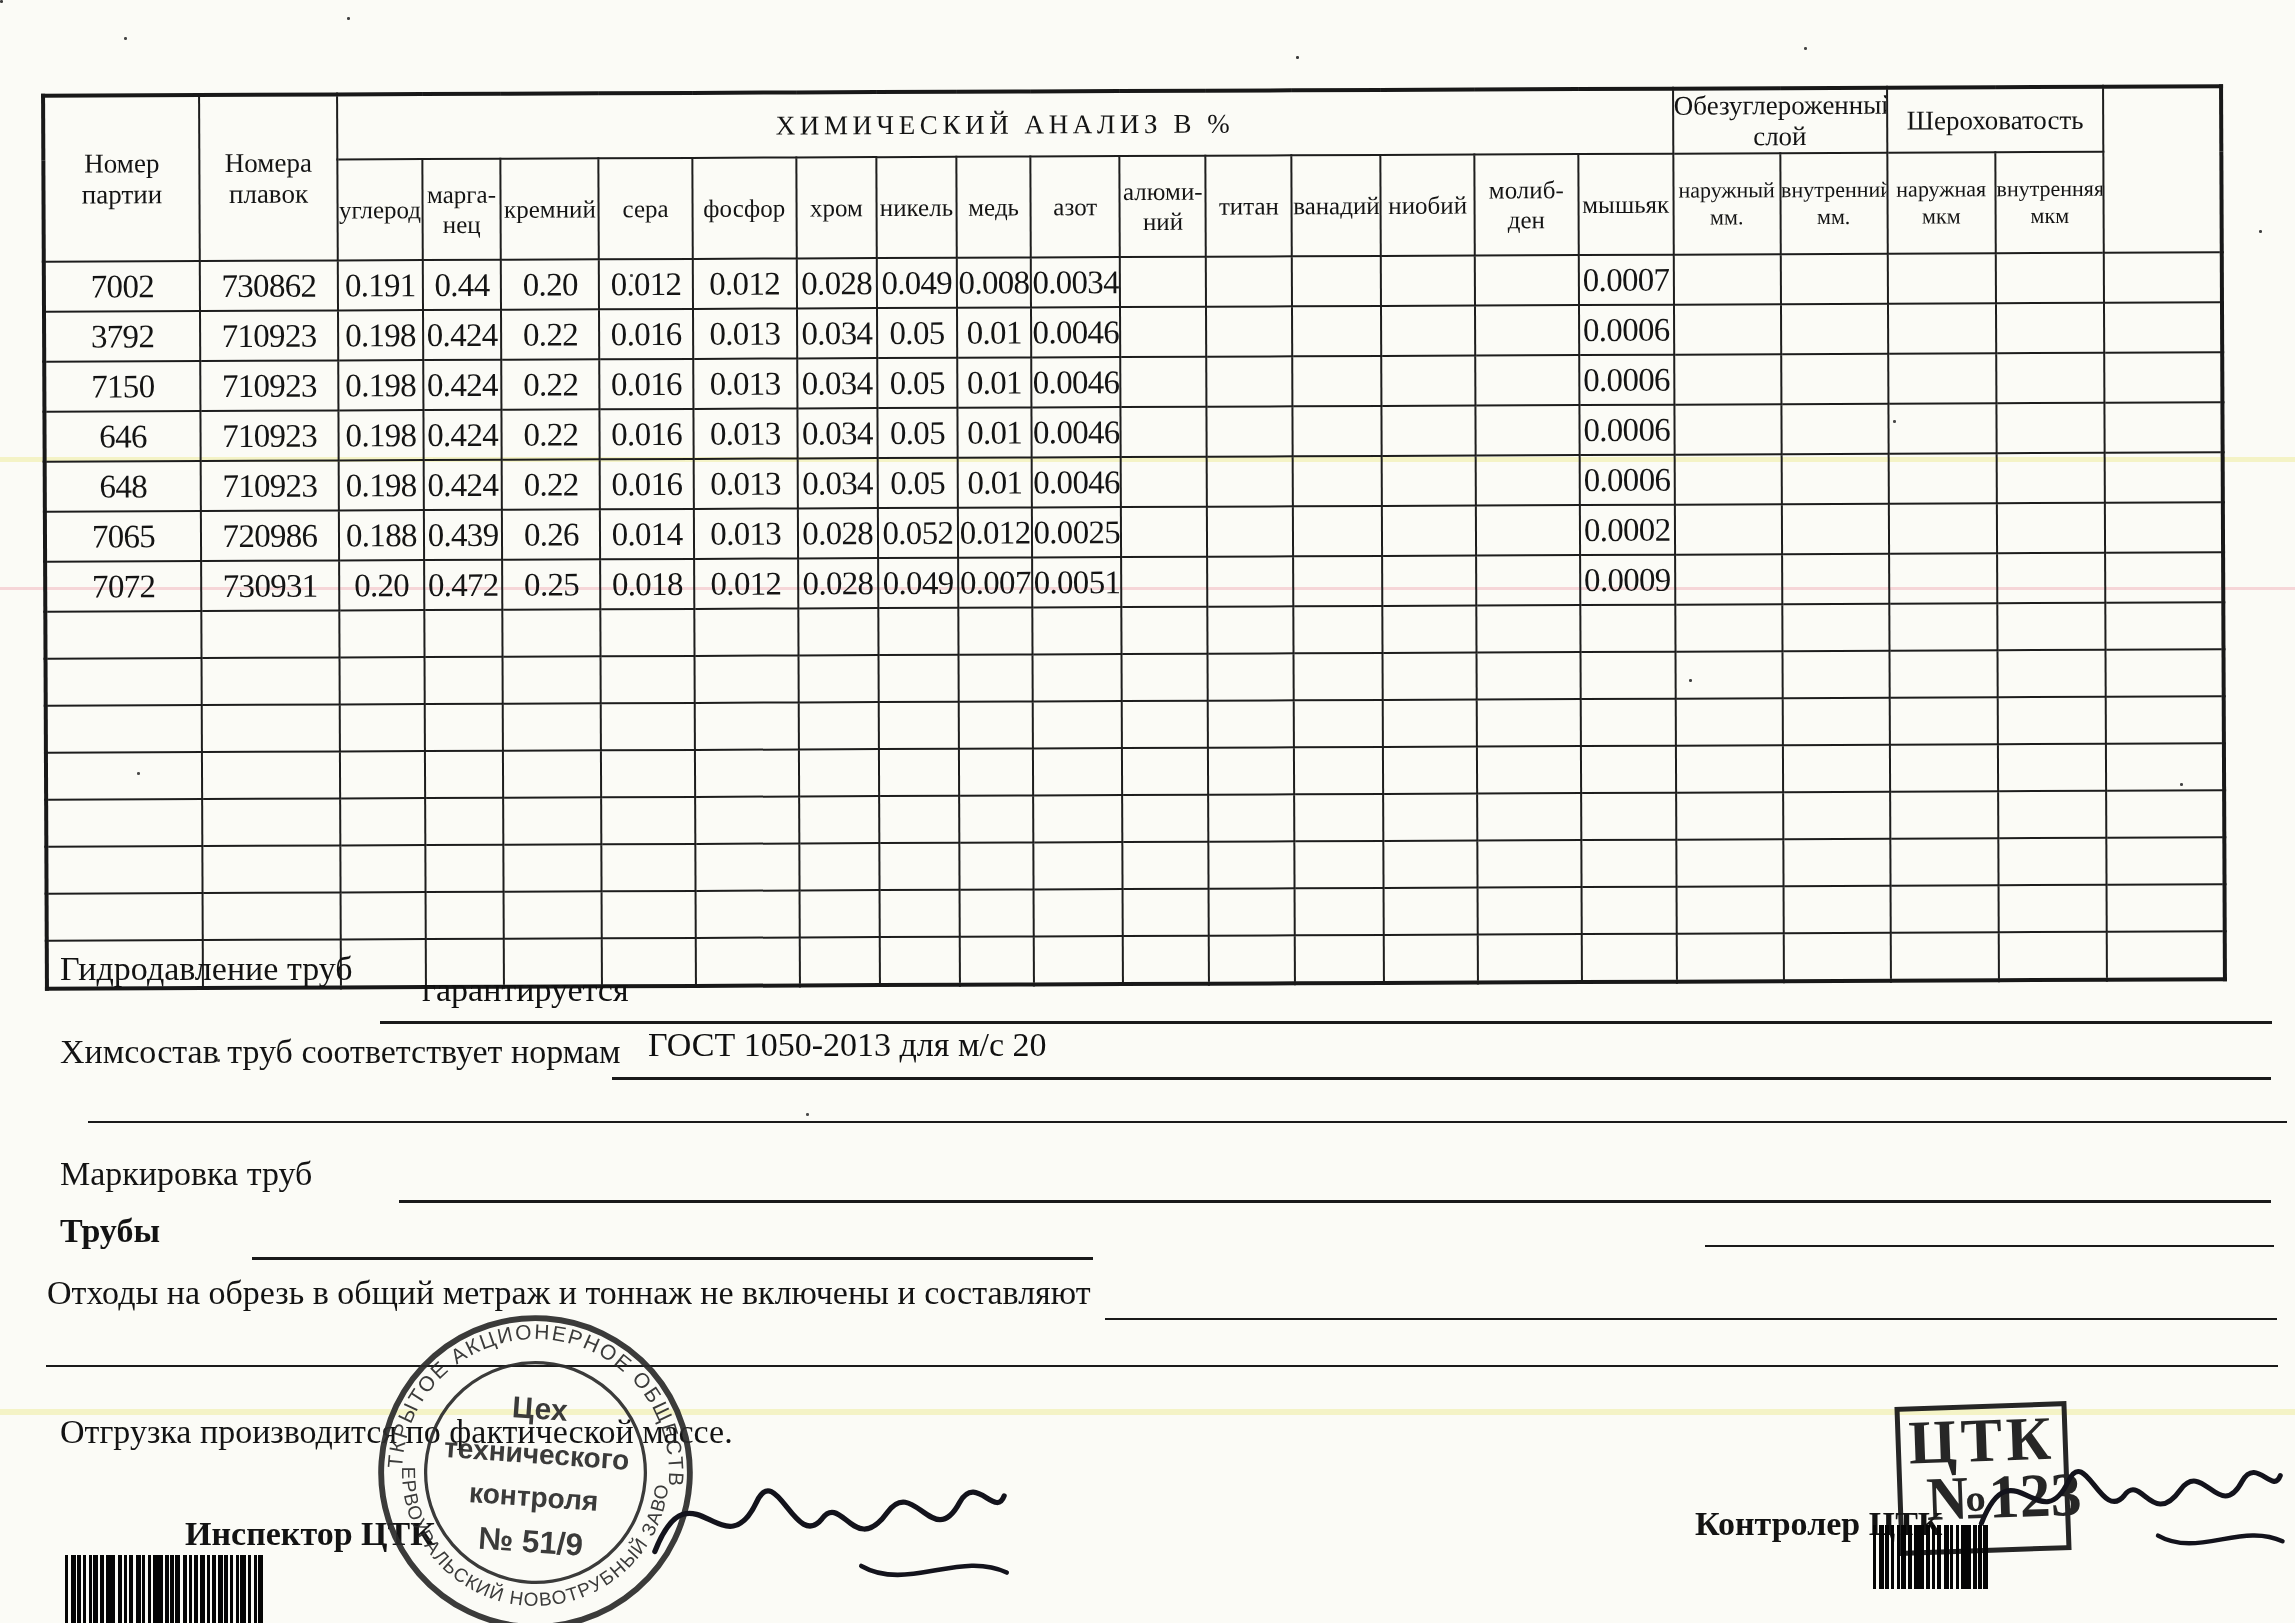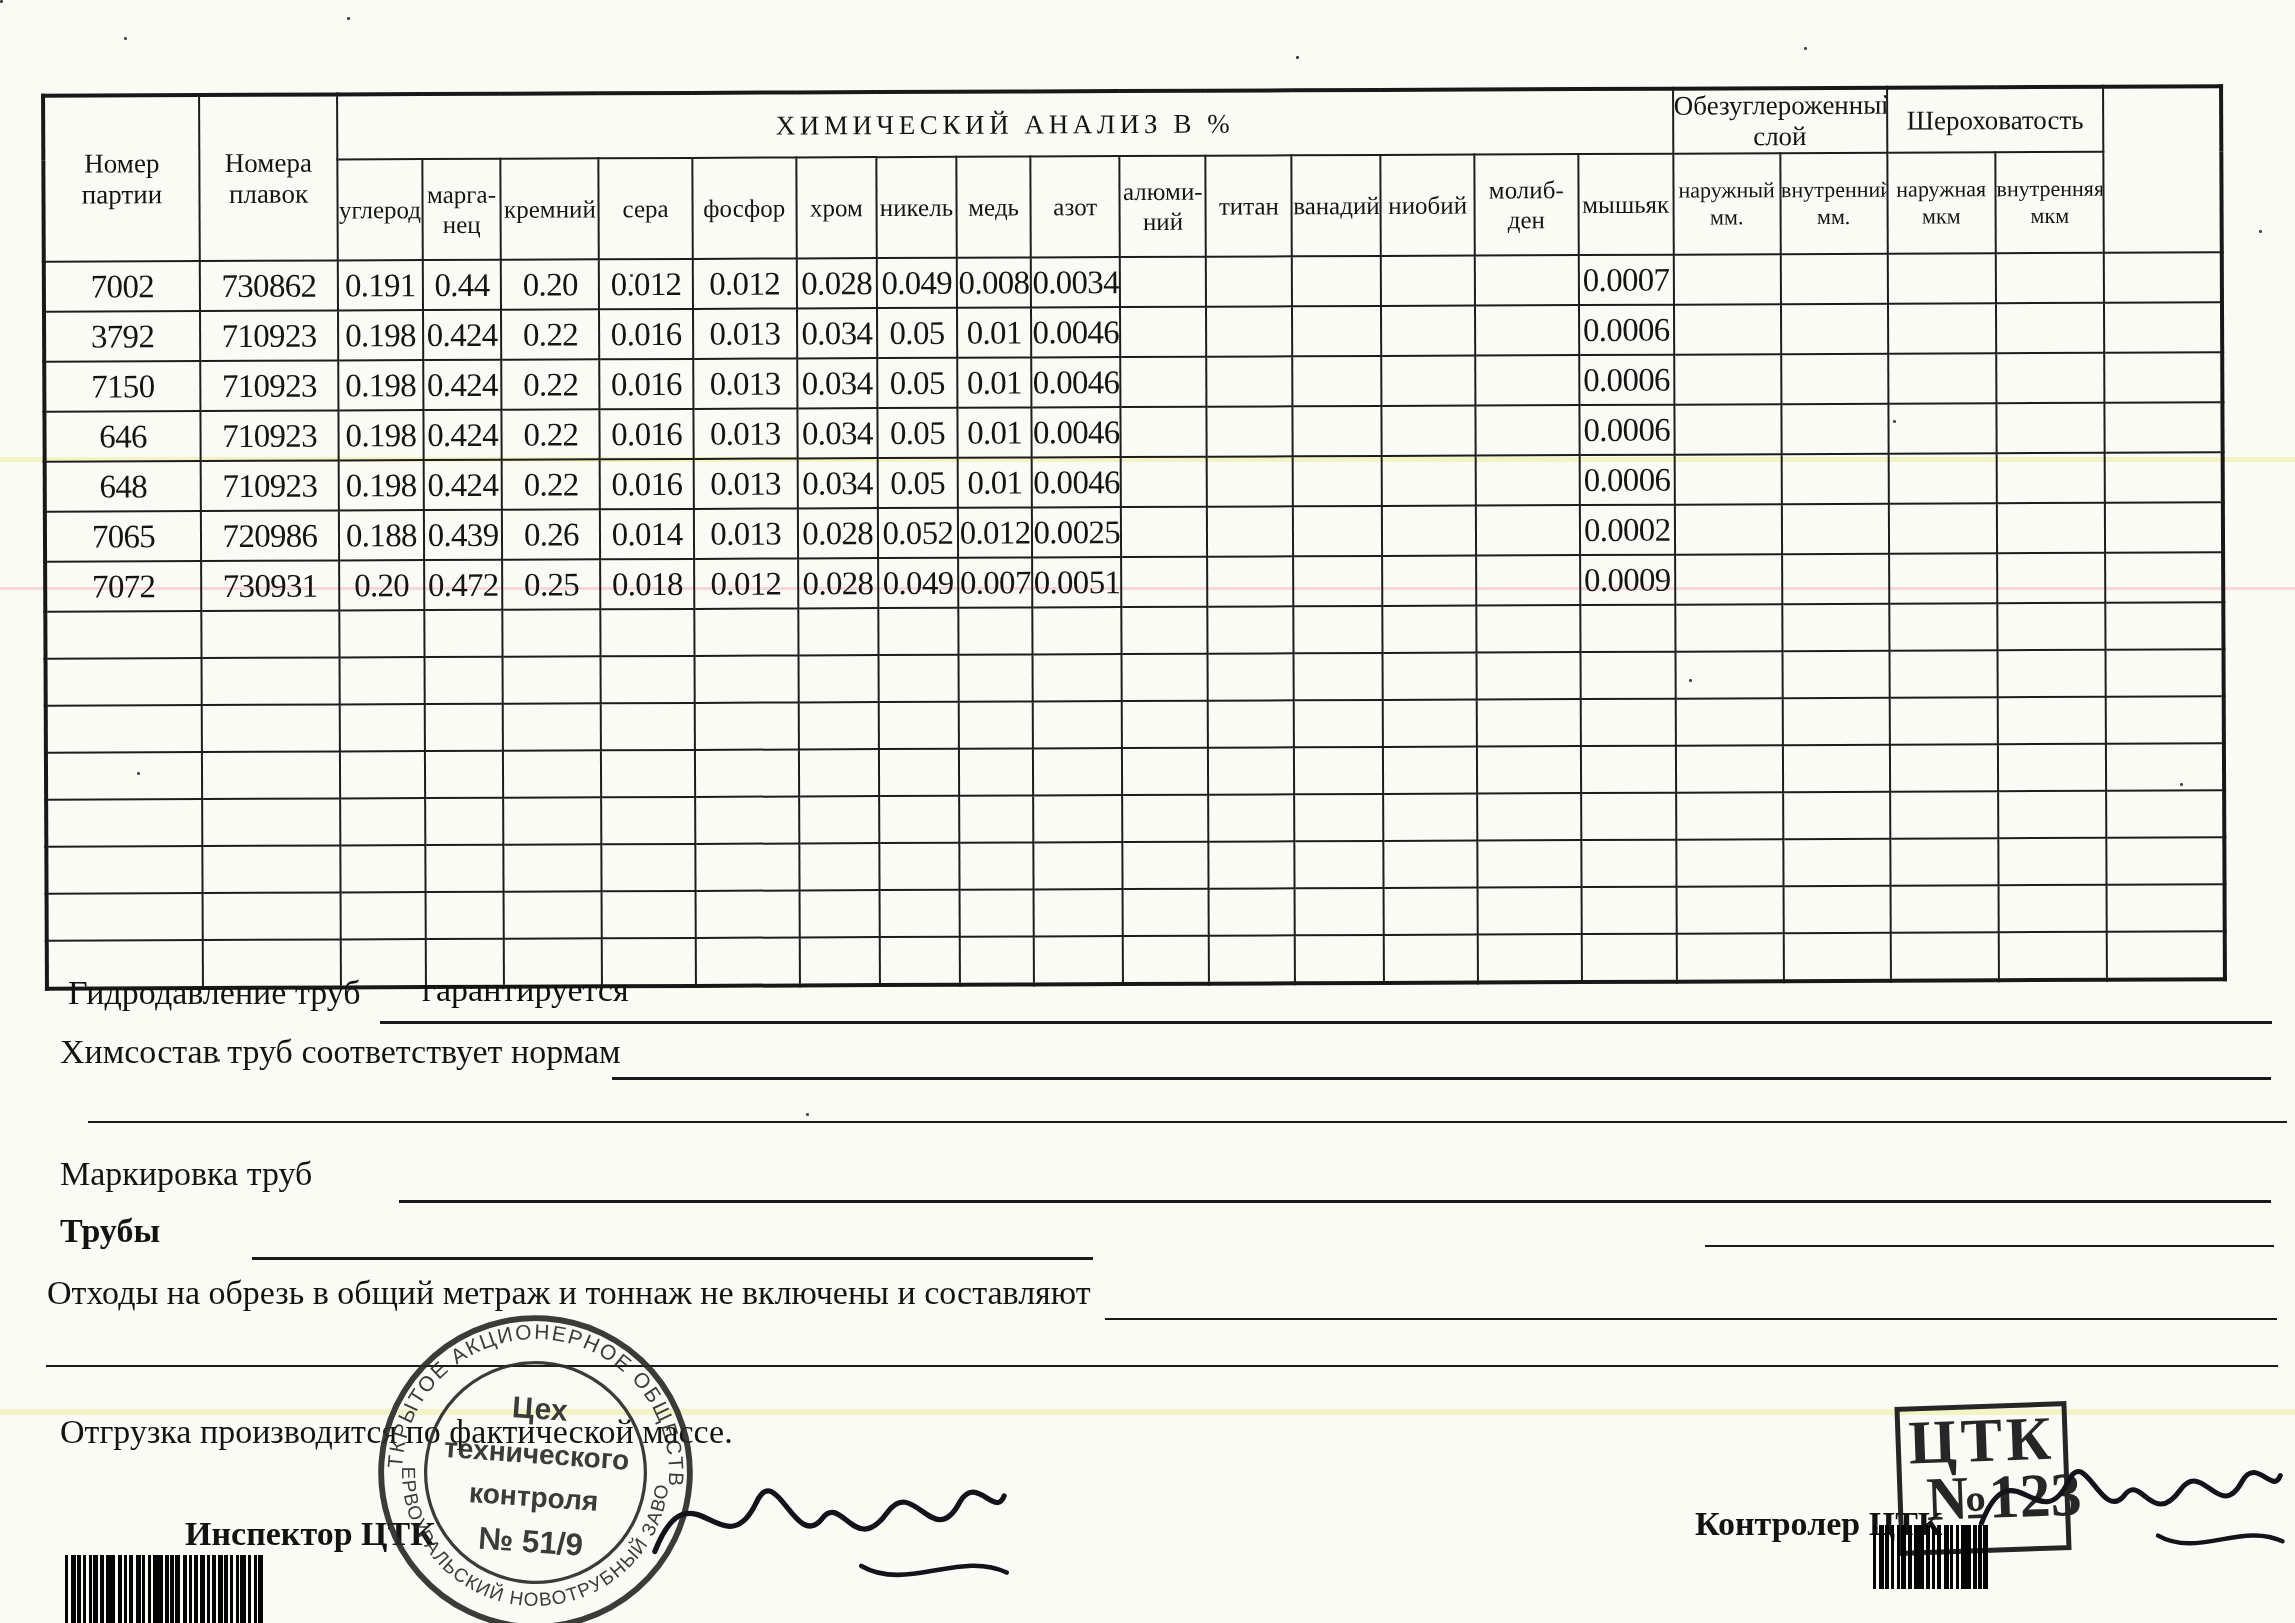--- a/index.html
+++ b/index.html
@@ -468,25 +468,26 @@
           <td></td>
           <td></td>
           <td></td>
           <td></td>
           <td></td>
           <td></td>
         </tr>
       </tbody>
   </table>
 
-  <div class="note" style="left:60px;top:974px;margin-left:8px;">Гидродавление труб</div>
+  <div class="note" style="left:60px;top:950px;">Гидродавление труб</div>
   <div class="fill-in" style="left:422px;top:971px;">гарантируется</div>
   <div class="rule" style="left:380px;top:1021px;width:1892px;"></div>
 
   <div class="note" style="left:60px;top:1033px;">Химсостав труб соответствует нормам</div>
+  <div class="fill-in" style="left:648px;top:1026px;">ГОСТ 1050-2013 для м/с 20</div>
   <div class="rule" style="left:612px;top:1077px;width:1659px;"></div>
 
   <div class="rule thin" style="left:88px;top:1121px;width:2199px;"></div>
 
   <div class="note" style="left:60px;top:1155px;">Маркировка труб</div>
   <div class="rule" style="left:399px;top:1200px;width:1872px;"></div>
 
   <div class="note" style="left:60px;top:1212px;font-weight:bold;">Трубы</div>
   <div class="rule" style="left:252px;top:1257px;width:841px;"></div>
   <div class="rule thin" style="left:1705px;top:1245px;width:569px;"></div>

